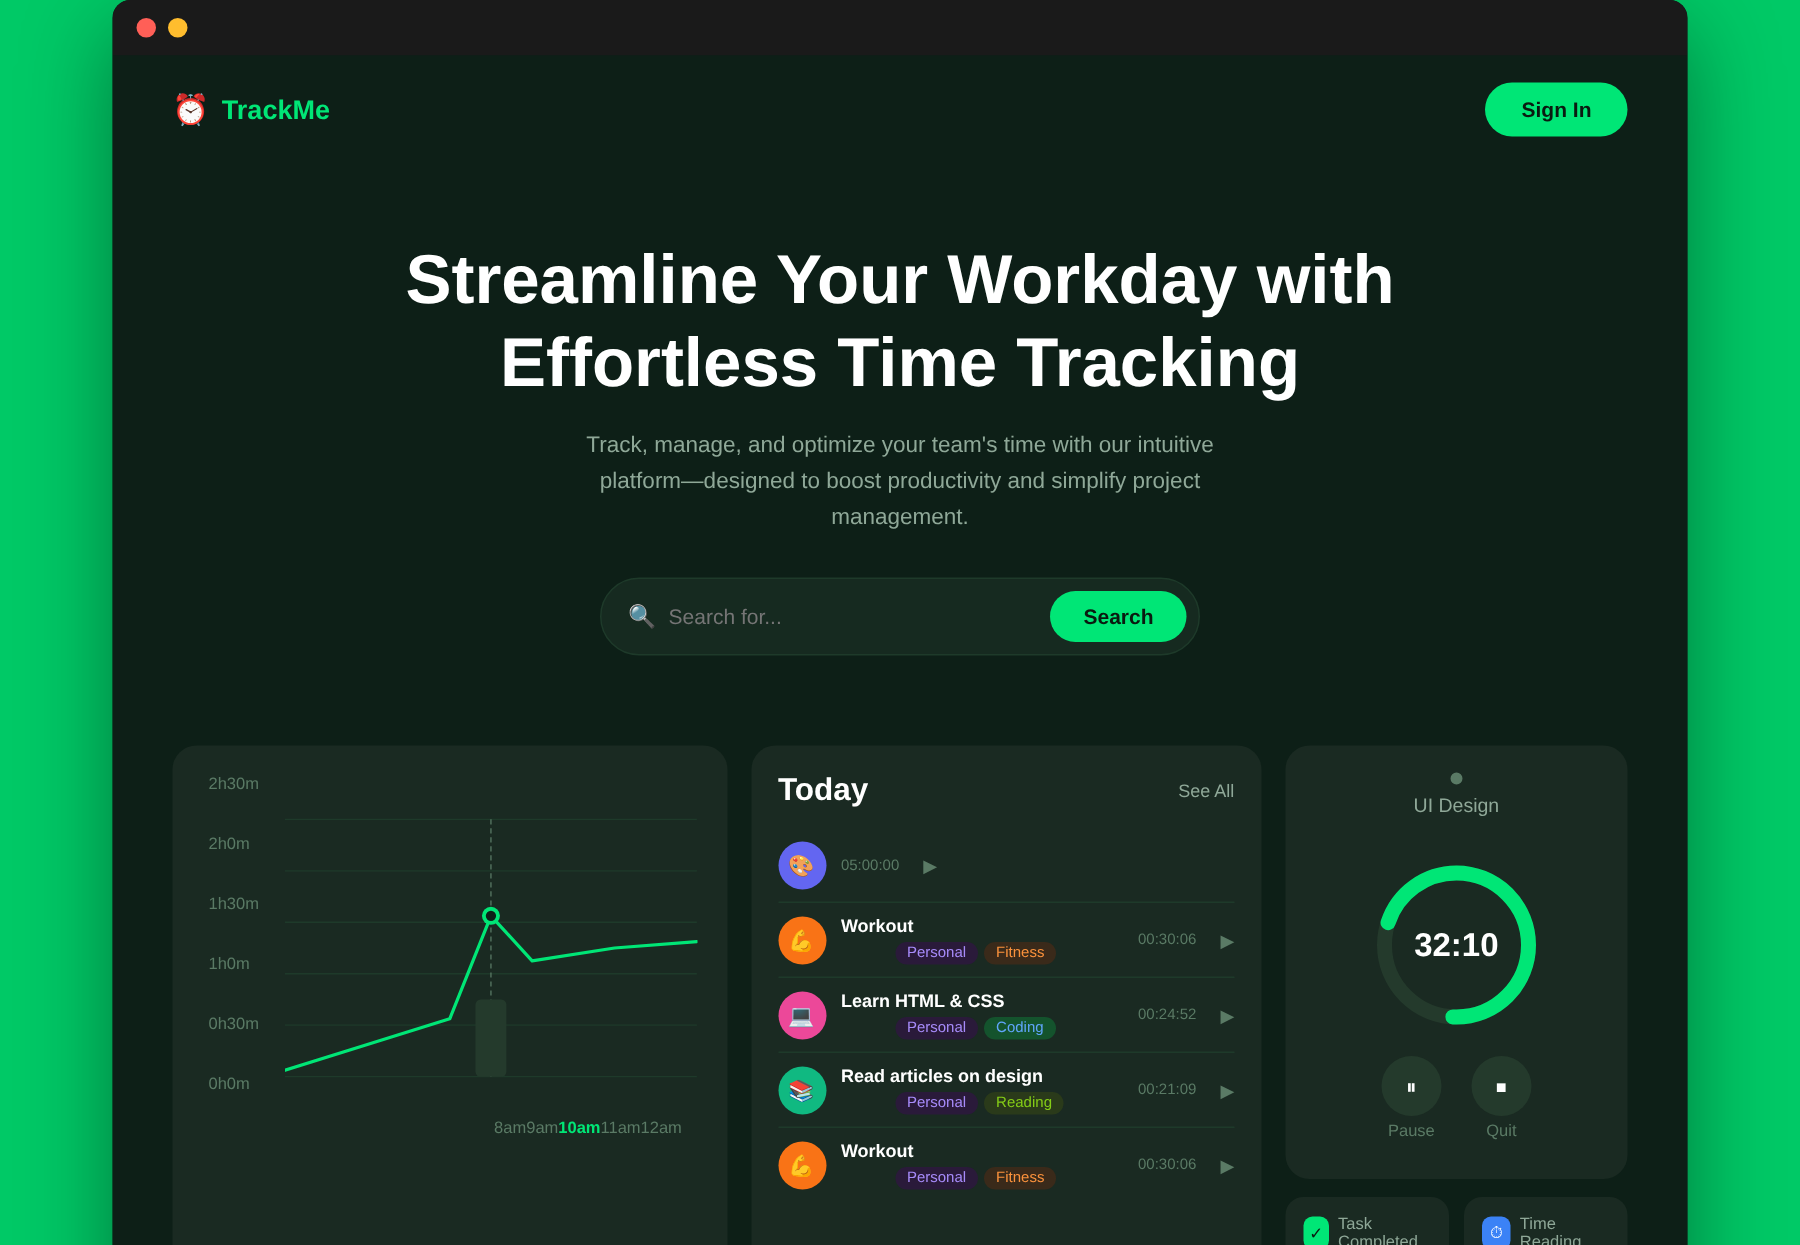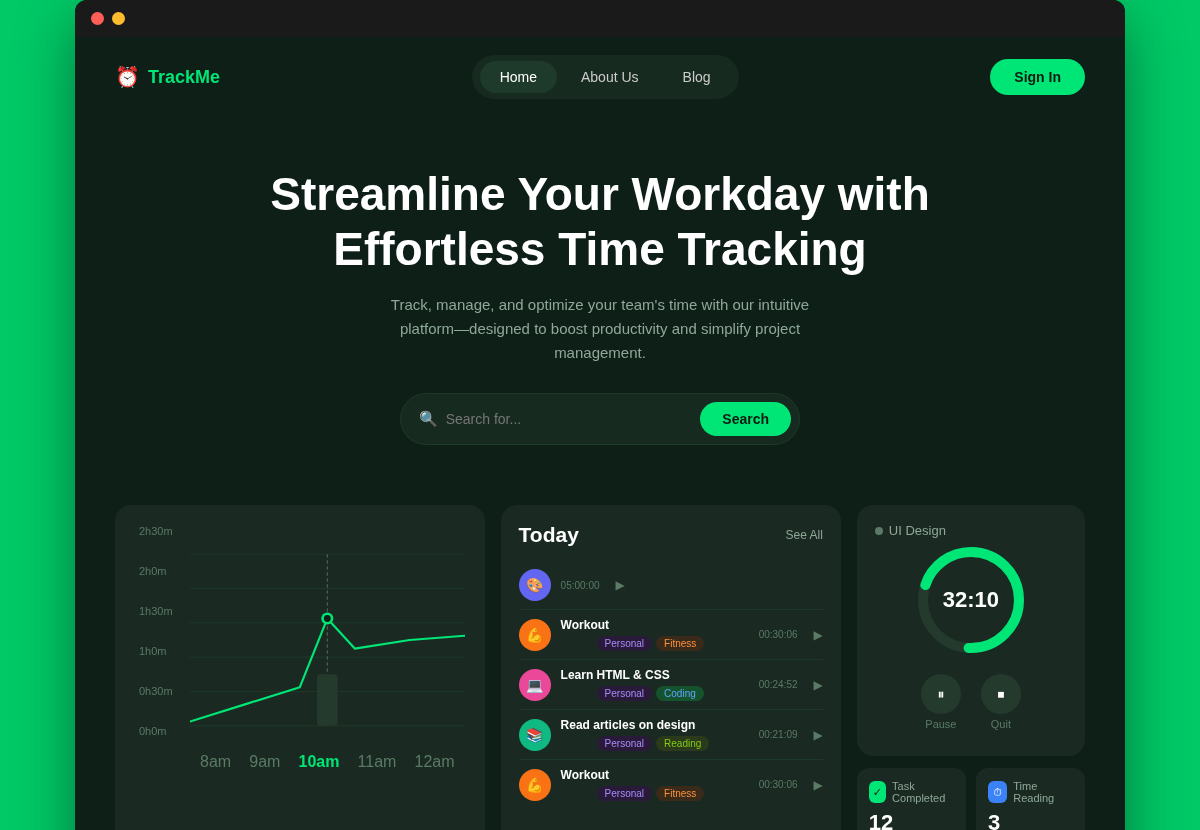--- a/index.html
+++ b/index.html
@@ -175,23 +175,23 @@
       margin-top: 10px;
       height: 230px;
       position: relative;
     }
     svg.chart-svg {
       width: 100%;
       height: 210px;
     }
     .chart-x-labels {
       display: flex;
-      justify-content: space-between;
+      justify-content: flex-end;
       color: #5a7a65;
-      font-size: 16px;
+      font-size: 11px;
       margin-top: 4px;
       padding: 0 10px;
     }
     .chart-x-labels span.active {
       color: #00e676;
       font-weight: 700;
     }
 
     
     .today-card {
@@ -279,23 +279,24 @@
     }
     .timer-card {
       background: #1a2a22;
       border-radius: 16px;
       padding: 18px;
     }
     .timer-header {
       display: flex;
       align-items: center;
       gap: 6px;
-      margin-bottom: 2px;
+      margin-bottom: 26px;
       color: #8fa898;
       font-size: 13px;
+      flex-direction: column;
     }
     .timer-dot {
       width: 8px; height: 8px;
       border-radius: 50%;
       background: #5a7a65;
       border: 2px solid #5a7a65;
     }
     .donut-wrap {
       display: flex;
       justify-content: center;
@@ -395,25 +396,20 @@
     <div class="dot dot-yellow"></div>
     <div class="dot dot-green-chrome"></div>
   </div>
 
   <div class="page-content">
 
     <nav>
       <div class="logo">
         <span class="logo-icon">⏰</span>
         <span>TrackMe</span>
-      </div>
-      <div class="nav-links">
-        <div class="nav-link active">Home</div>
-        <div class="nav-link">About Us</div>
-        <div class="nav-link">Blog</div>
       </div>
       <button class="btn-signin">Sign In</button>
     </nav>
 
     <div class="hero">
       <h1>
         <span>Streamline Your Workday with</span><br>
         <span>Effortless Time Tracking</span>
       </h1>
       <p>Track, manage, and optimize your team's time with our intuitive platform—designed to boost productivity and simplify project management.</p>

